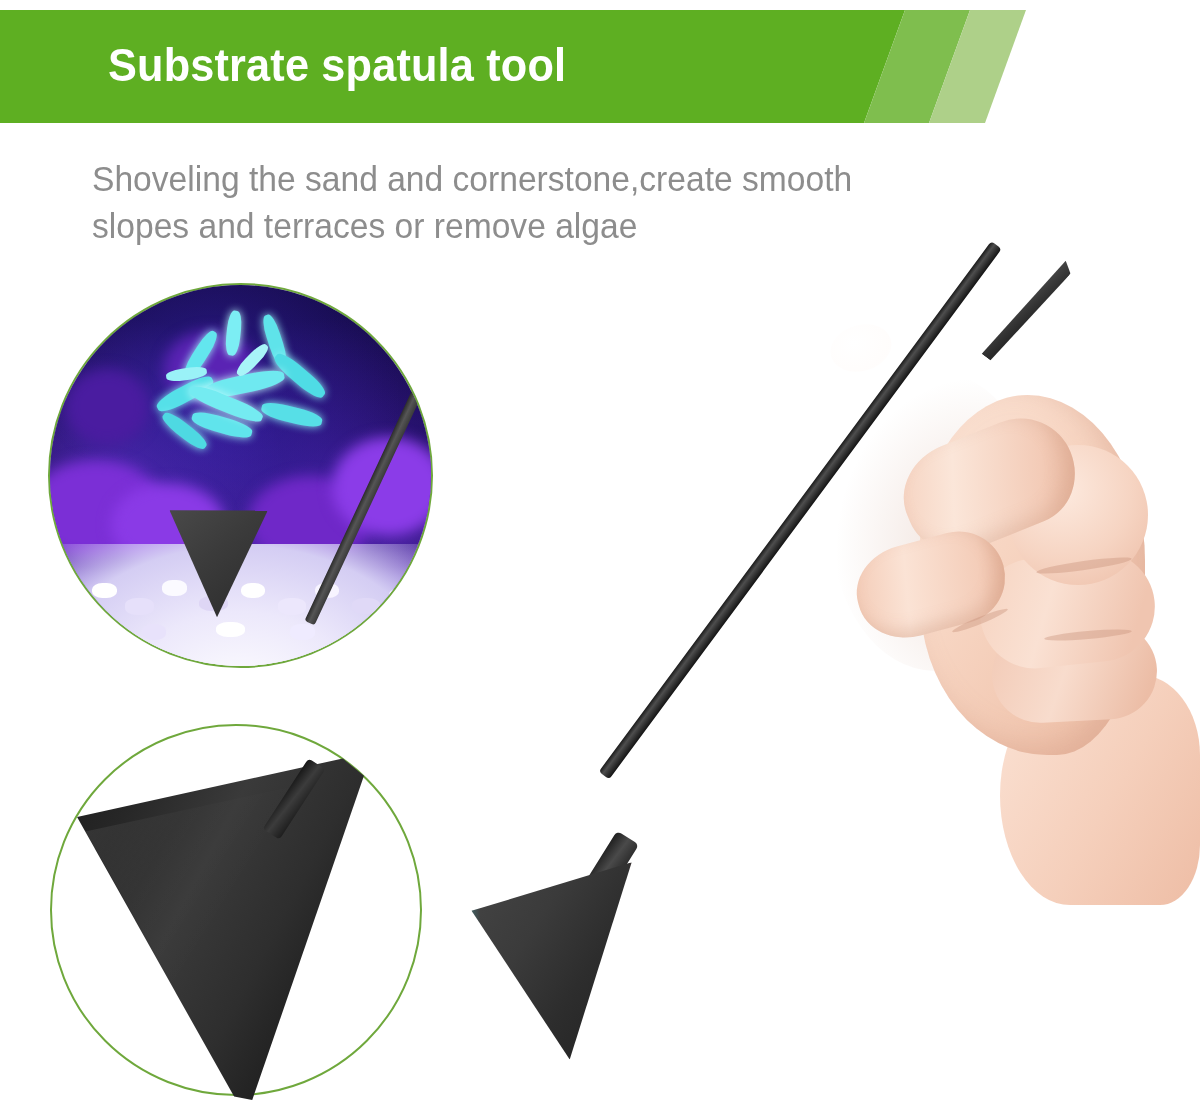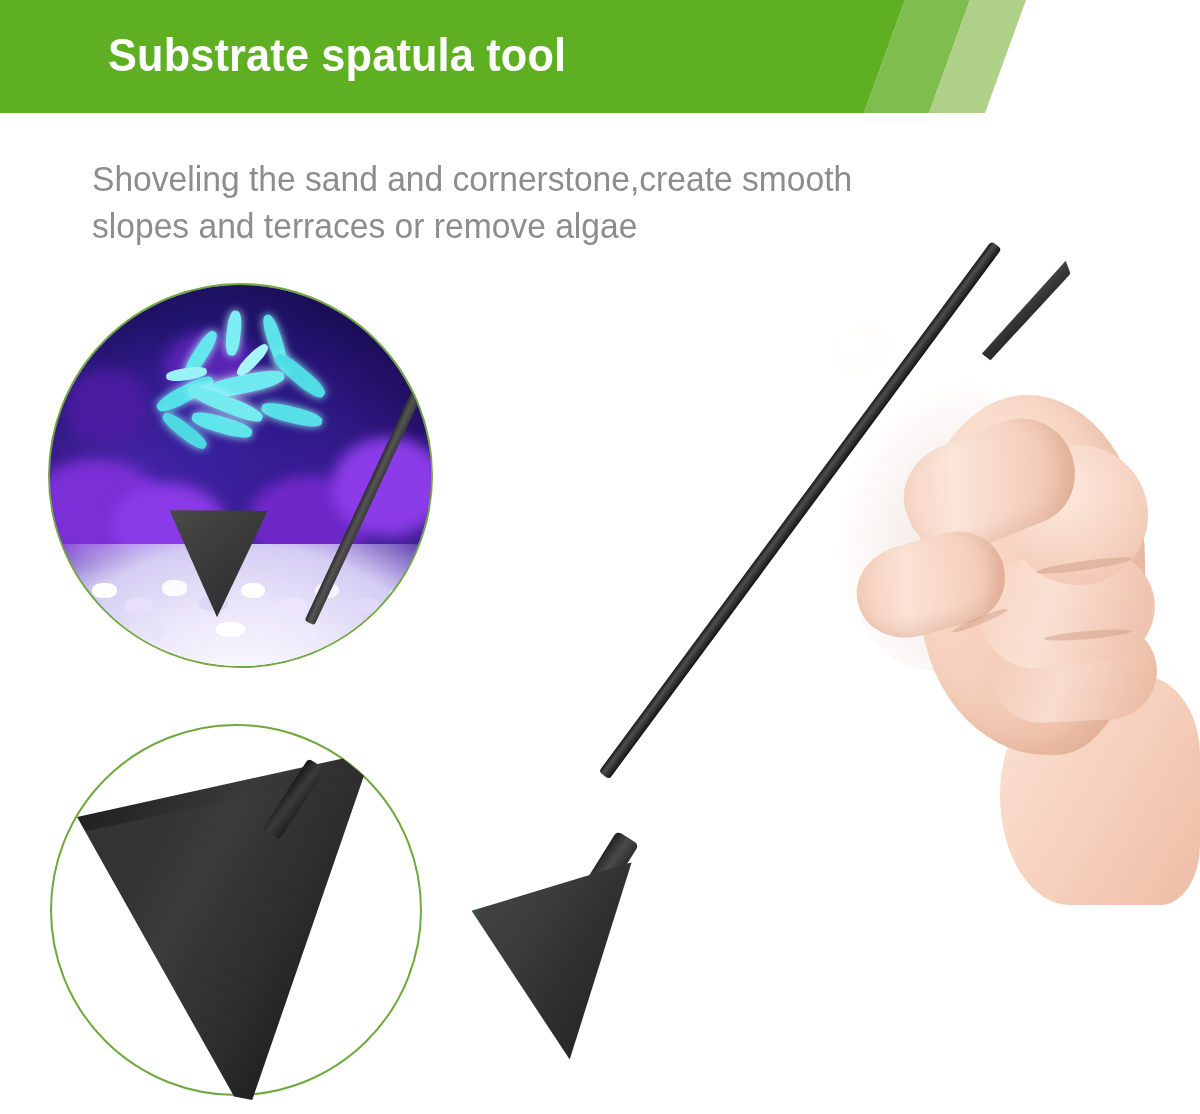--- a/index.html
+++ b/index.html
@@ -6,21 +6,21 @@
   body{
     width:1200px;height:1114px;
     background:#ffffff;
     font-family:"Liberation Sans","DejaVu Sans",sans-serif;
     overflow:hidden;
     position:relative;
   }
   #page{position:relative;width:1200px;height:1114px;overflow:hidden;background:#fff;}
 
   
-  .banner{position:absolute;left:0;top:0;width:1200px;height:113px;border-radius:7px;}
+  .banner{position:absolute;left:0;top:10px;width:1200px;height:113px;border-radius:7px;}
   .banner-stripe{position:absolute;top:0;height:113px;}
   .stripe-main{left:0;width:905px;background:#5EAF22;
     clip-path:polygon(0 0,905px 0,864px 113px,0 113px);}
   .stripe-mid{left:860px;width:110px;background:#7FBE4E;
     clip-path:polygon(45px 0,110px 0,69px 113px,4px 113px);}
   .stripe-light{left:925px;width:115px;background:#AED089;
     clip-path:polygon(45px 0,101px 0,60px 113px,4px 113px);}
 
   .banner-title{
     position:absolute;left:108px;top:22px;

